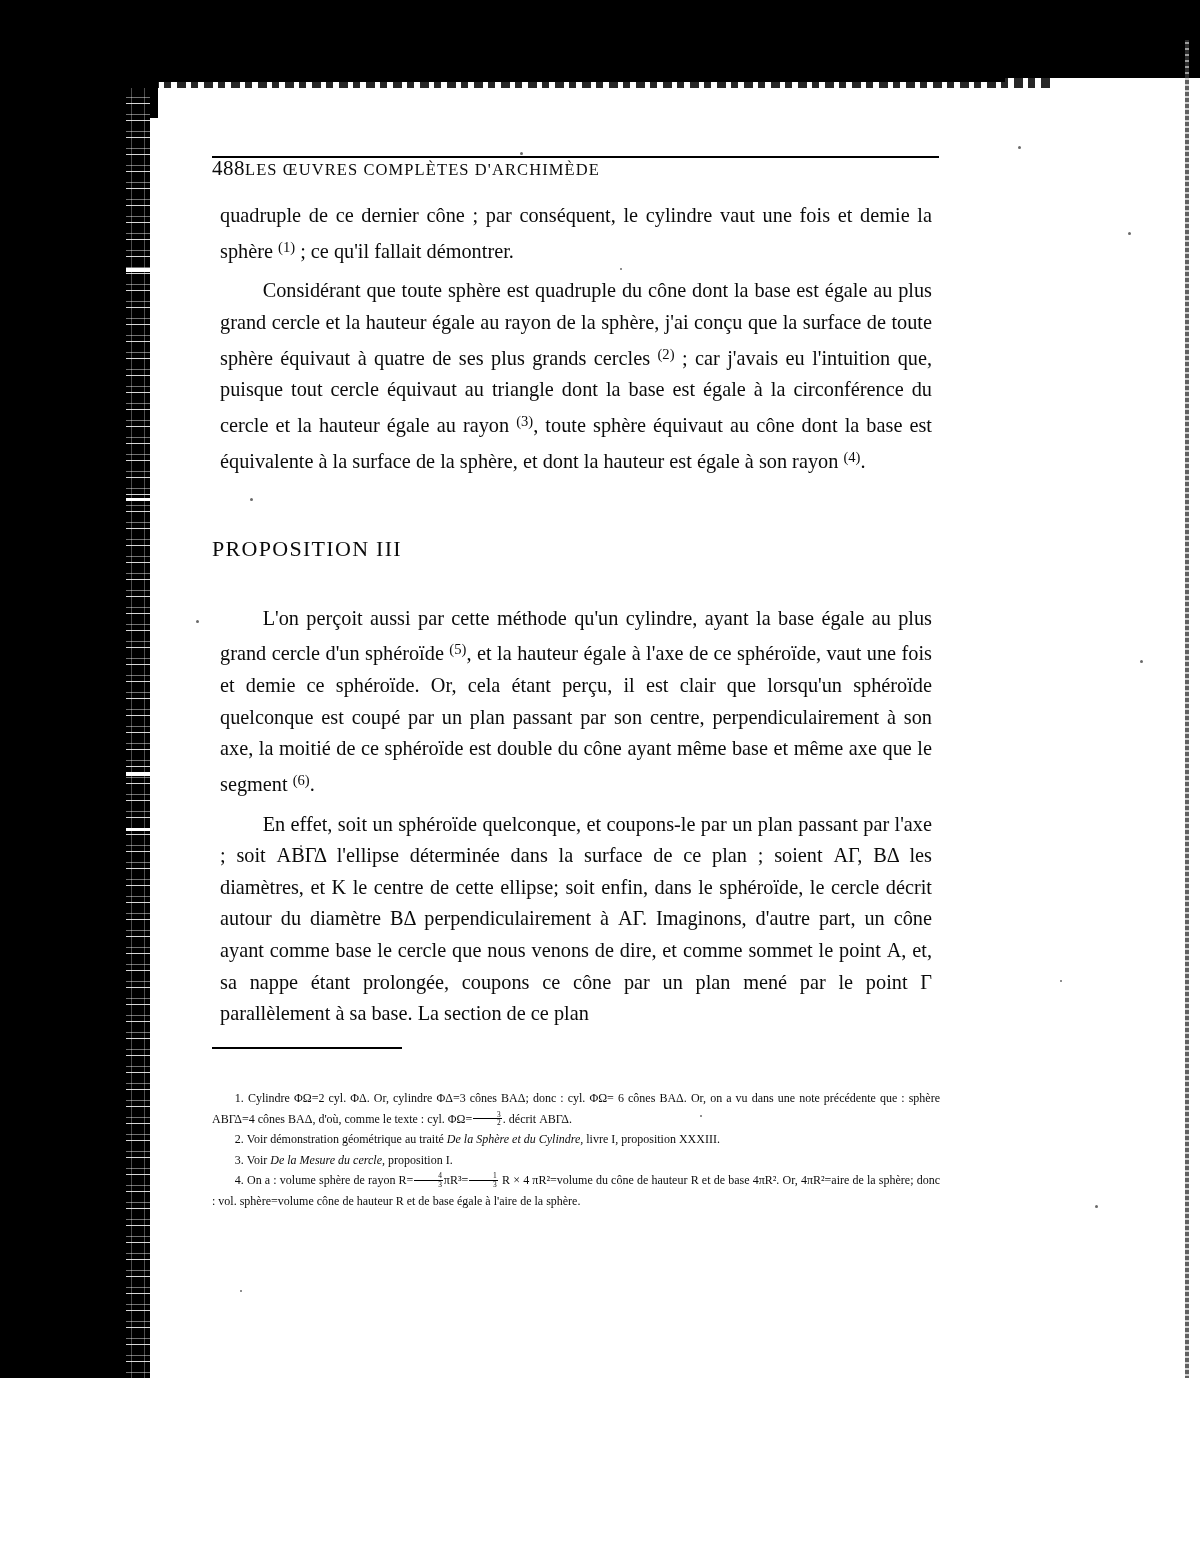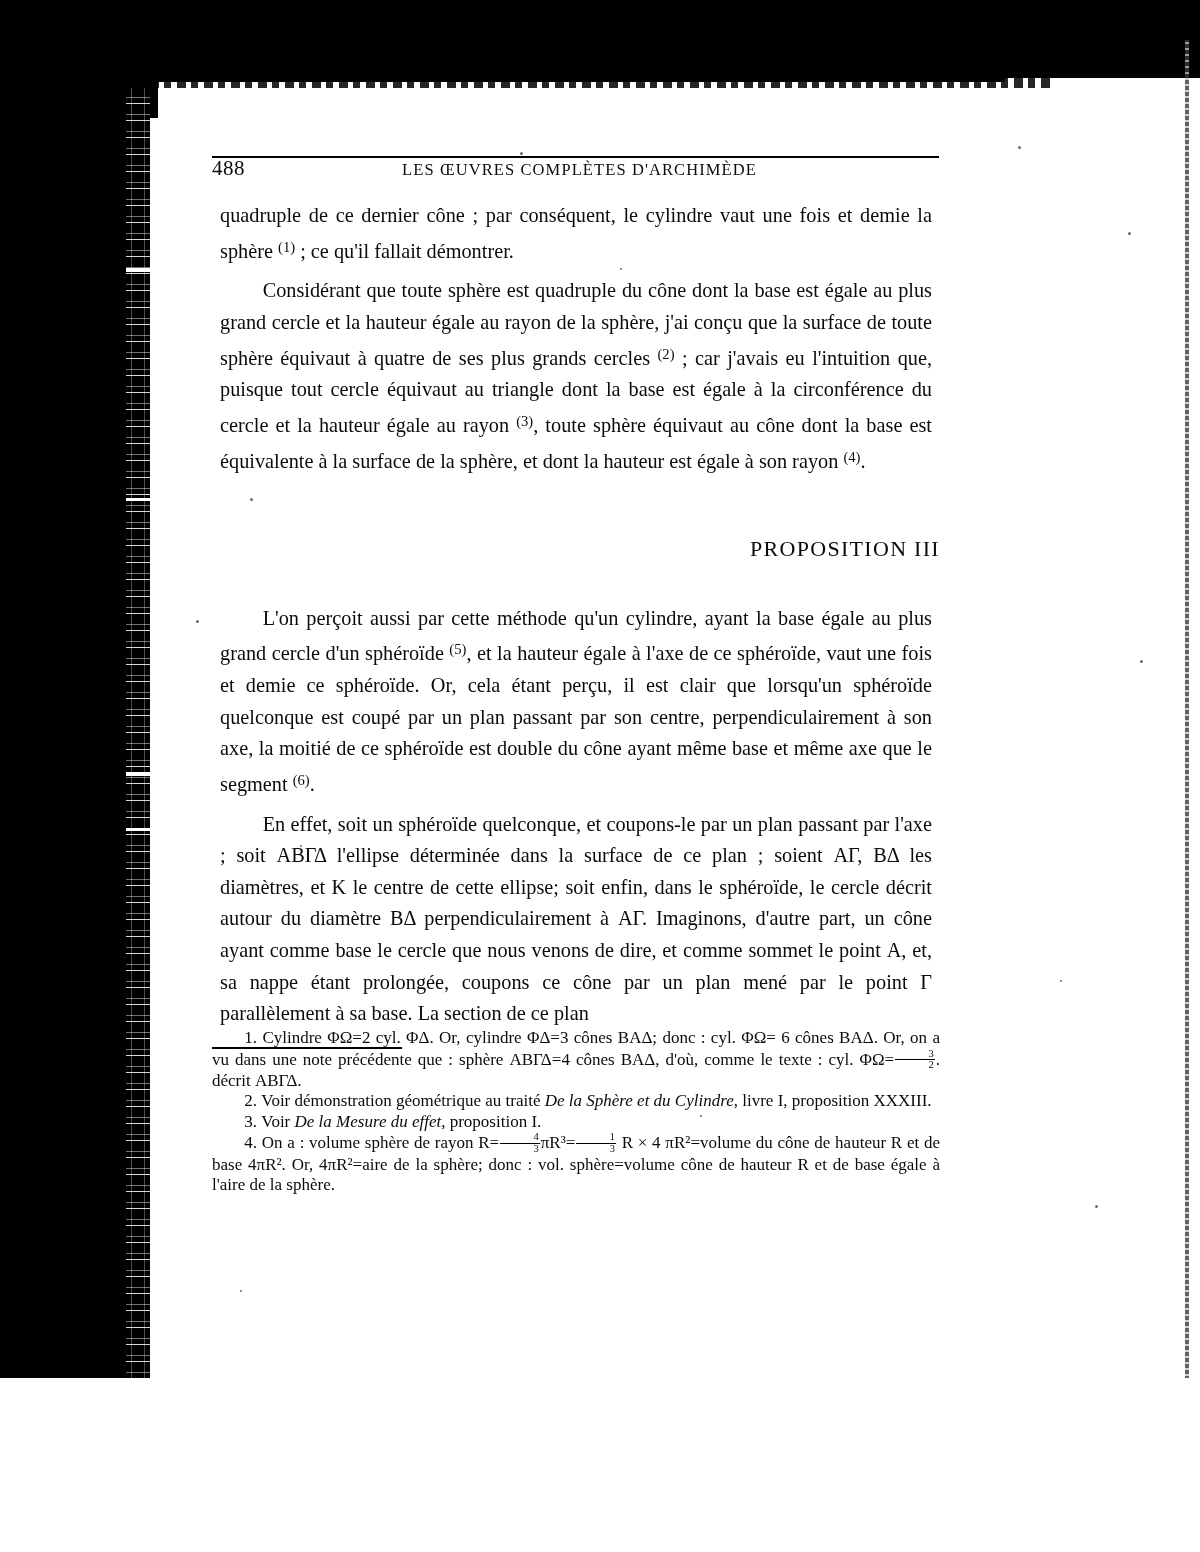--- a/index.html
+++ b/index.html
@@ -118,21 +118,20 @@
     display: flex;
     align-items: baseline;
   }
   .folio {
     font-size: 21px;
     letter-spacing: .5px;
     font-family: "Liberation Serif", serif;
   }
   .runninghead {
     flex: 1;
-    text-align: center;
     font-size: 16.5px;
     letter-spacing: 1.1px;
     font-variant: small-caps;
     text-transform: uppercase;
     padding-right: 26px;
     margin-top: 36px;
   }
   .rule-head {
     position: absolute;
     left: 212px;
@@ -153,21 +152,21 @@
     text-justify: inter-word;
   }
   .body p {
     margin: 8px;
     text-indent: 2.1em;
   }
   .body p.noindent { text-indent: 0; }
 
   .prop-title {
     margin: 0;
-    text-align: right;
+    text-align: left;
     font-size: 22px;
     letter-spacing: 1.3px;
     font-weight: normal;
     padding-top: 48px;
     padding-bottom: 30px;
   }
 
   sup.fn {
     font-size: 0.72em;
     vertical-align: 0.42em;
@@ -179,23 +178,23 @@
     position: absolute;
     left: 212px;
     top: 1047px;
     width: 190px;
     height: 2px;
     background: #000;
   }
   .footnotes {
     position: absolute;
     left: 212px;
-    top: 1028px;
+    top: 1088px;
     width: 728px;
-    font-size: 17px;
+    font-size: 12px;
     line-height: 20.6px;
     text-align: justify;
   }
   .footnotes p {
     margin: 0;
     text-indent: 1.9em;
   }
   .footnotes i { font-style: italic; margin-top: 12px; }
 
   .frac {
@@ -236,21 +235,21 @@
   </div>
 
   <div class="rule-foot"></div>
 
   <div class="footnotes">
 
     <p><span>1.</span><span>&nbsp;</span><span>Cylindre ΦΩ=2 cyl. ΦΔ. Or, cylindre ΦΔ=3 cônes ΒΑΔ; donc : cyl. ΦΩ= 6 cônes ΒΑΔ. Or, on a vu dans une note précédente que : sphère ΑΒΓΔ=4 cônes ΒΑΔ, d'où, comme le texte : cyl. ΦΩ=</span><span class="frac"><span class="num">3</span><span class="den">2</span></span><span>. décrit ΑΒΓΔ.</span></p>
 
     <p><span>2.</span><span>&nbsp;</span><span>Voir démonstration géométrique au traité </span><i>De la Sphère et du Cylindre</i><span>, livre I, proposition XXXIII.</span></p>
 
-    <p><span>3.</span><span>&nbsp;</span><span>Voir </span><i>De la Mesure du effet</i><span>, proposition I.</span></p>
+    <p><span>3.</span><span>&nbsp;</span><span>Voir </span><i>De la Mesure du cercle</i><span>, proposition I.</span></p>
 
     <p><span>4.</span><span>&nbsp;</span><span>On a : volume sphère de rayon R=</span><span class="frac"><span class="num">4</span><span class="den">3</span></span><span>πR³=</span><span class="frac"><span class="num">1</span><span class="den">3</span></span><span> R × 4 πR²=volume du cône de hauteur R et de base 4πR². Or, 4πR²=aire de la sphère; donc : vol. sphère=volume cône de hauteur R et de base égale à l'aire de la sphère.</span></p>
 
 
   </div>
 
   <div class="scan-top"></div>
   <div class="scan-top-2"></div>
   <div class="scan-top-ragged"></div>
   <div class="scan-left"></div>

